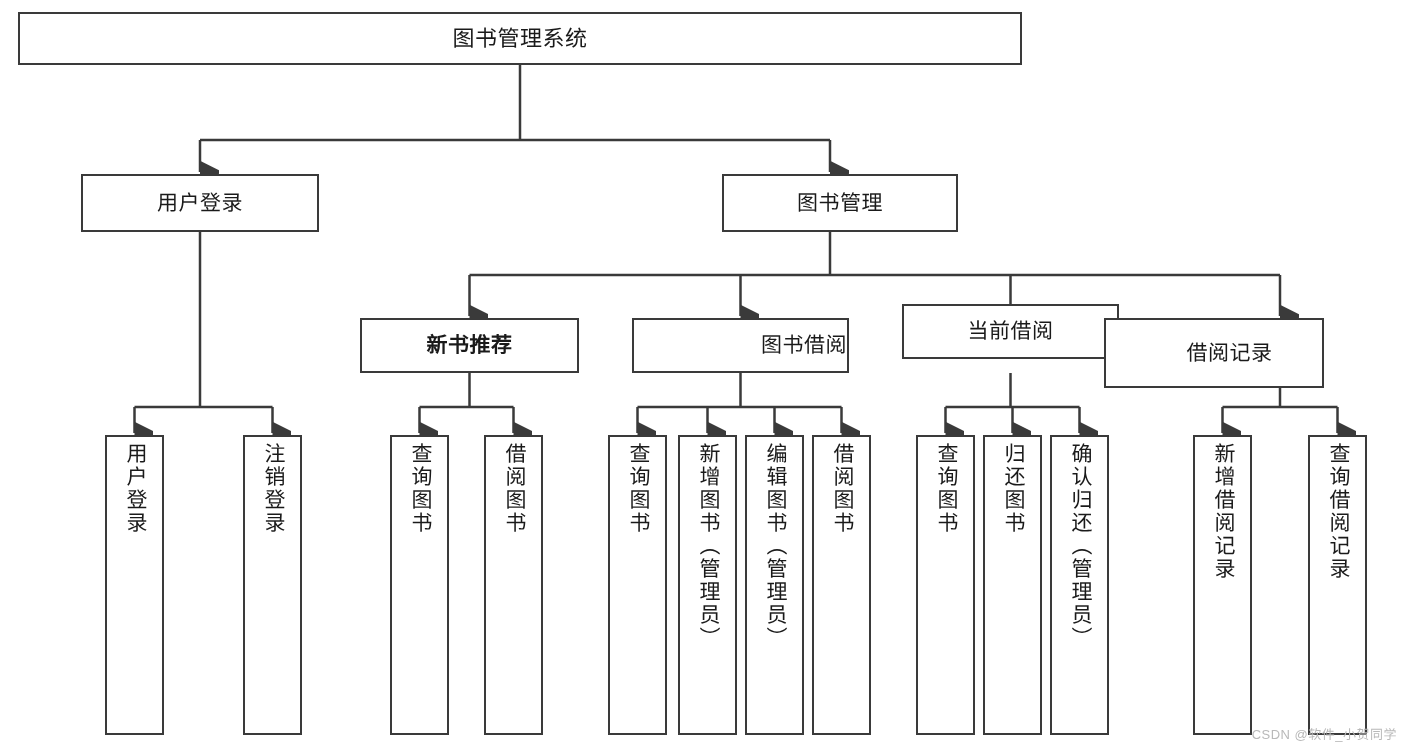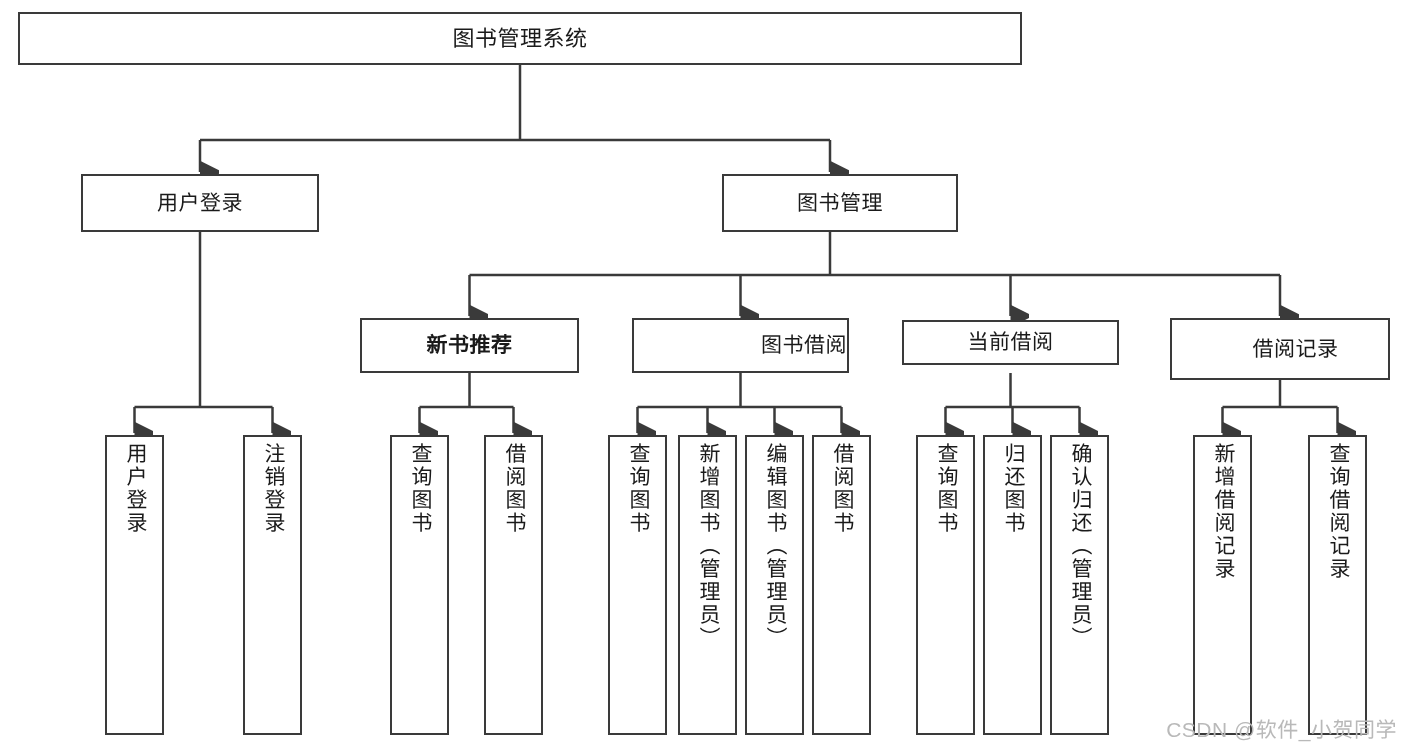--- a/index.html
+++ b/index.html
@@ -56,21 +56,21 @@
     left: 0;
     top: 0;
     width: 1405px;
     height: 747px;
     pointer-events: none;
   }
   .watermark {
     position: absolute;
     right: 8px;
     bottom: 4px;
-    font-size: 21px;
+    font-size: 13px;
     color: #b9b9b9;
     letter-spacing: 0.5px;
     white-space: nowrap;
   }
 </style>
 </head>
 <body>
 
 <div id="diagram-root">
 
@@ -126,24 +126,24 @@
       </div>
       <div class="node-box horizontal level-1" style="left: 712px; top: 174px; width: 236px; height: 58px; margin-left: 10px;">
         <span class="node-label">图书管理</span>
       </div>
       <div class="node-box horizontal level-2" style="left: 360px; top: 318px; width: 219px; height: 55px; font-weight: bold;">
         <span class="node-label">新书推荐</span>
       </div>
       <div class="node-box horizontal level-2" style="left: 632px; top: 318px; width: 217px; height: 55px; justify-content: flex-end;">
         <span class="node-label">图书借阅</span>
       </div>
-      <div class="node-box horizontal level-2" style="left: 902px; top: 320px; width: 217px; height: 45px;">
+      <div class="node-box horizontal level-2" style="left: 902px; top: 304px; width: 217px; height: 55px;">
         <span class="node-label">当前借阅</span>
       </div>
-      <div class="node-box horizontal level-2" style="left: 1170px; top: 318px; width: 220px; height: 62px; padding-left: 31px;">
+      <div class="node-box horizontal level-2" style="left: 1104px; top: 318px; width: 220px; height: 70px; padding-left: 31px;">
         <span class="node-label">借阅记录</span>
       </div>
       <div class="node-box vertical leaf" style="left: 105px; top: 435px; width: 59px; height: 300px;">
         <span class="node-label">用户登录</span>
       </div>
       <div class="node-box vertical leaf" style="left: 243px; top: 435px; width: 59px; height: 300px;">
         <span class="node-label">注销登录</span>
       </div>
       <div class="node-box vertical leaf" style="left: 390px; top: 435px; width: 59px; height: 300px;">
         <span class="node-label">查询图书</span>

